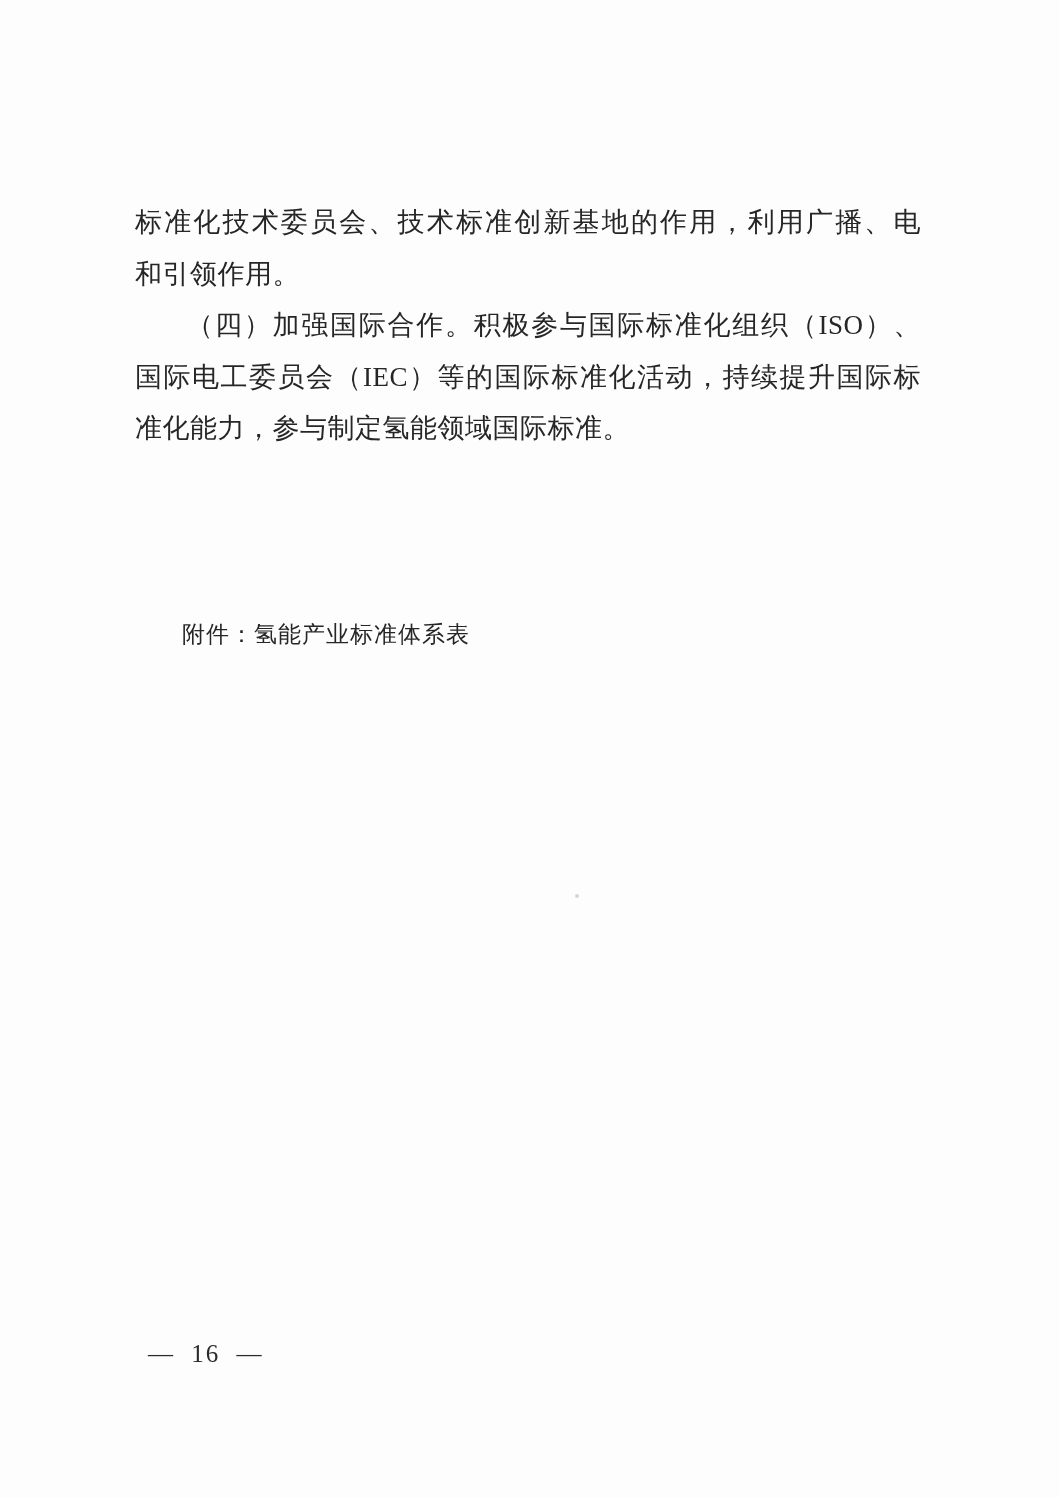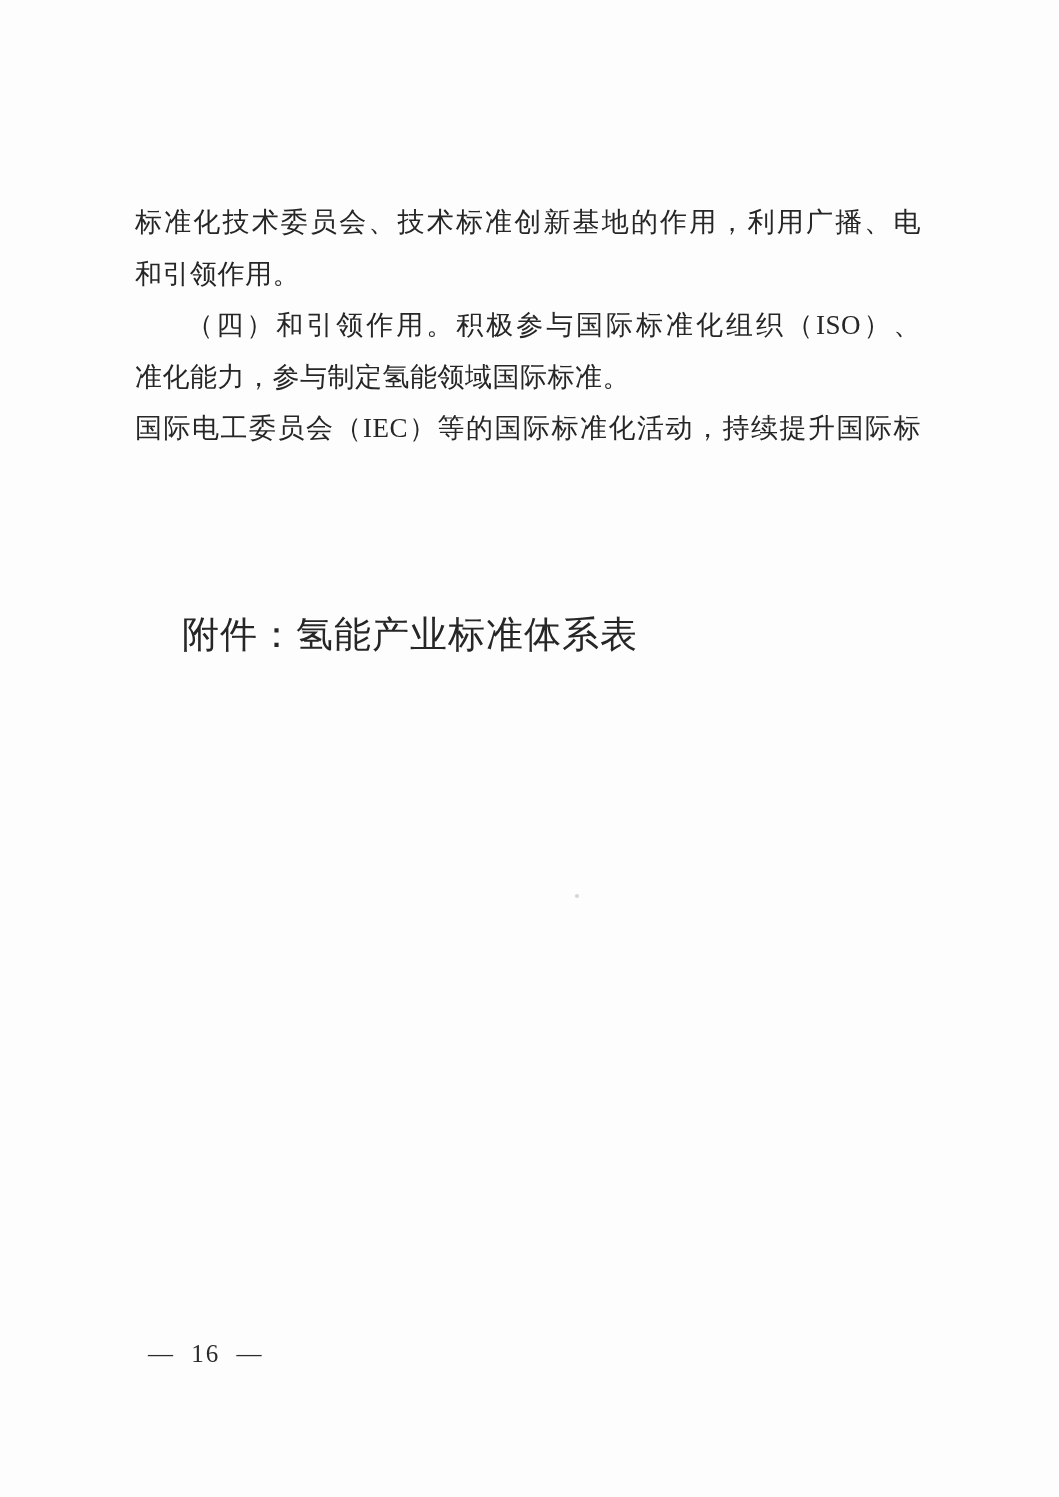--- a/index.html
+++ b/index.html
@@ -33,21 +33,21 @@
     text-align-last:left;
   }
   .para-indent{
     text-indent:1.9em;
   }
   .attachment{
     position:absolute;
     left:135px;top:609px;
     width:786px;
     height:52px;line-height:52px;
-    font-size:37px;
+    font-size:23px;
     letter-spacing:1px;
     text-indent:47px;
     text-align:left;
   }
   .scan-speck{
     position:absolute;
     left:575px;top:894px;
     width:4px;height:4px;
     background:#c0c0c4;
     border-radius:50%;
@@ -63,23 +63,23 @@
   }
 </style>
 </head>
 <body>
 
 <div class="page">
 
   <div class="textblock">
     <div class="line justified">标准化技术委员会、技术标准创新基地的作用，利用广播、电视、</div>
     <div class="line lastline">和引领作用。</div>
-    <div class="line justified para-indent">（四）和引领作用。积极参与国际标准化组织（ISO）、</div>
+    <div class="line justified para-indent">（四）加强国际合作。积极参与国际标准化组织（ISO）、</div>
+    <div class="line justified">国际电工委员会（IEC）等的国际标准化活动，持续提升国际标</div>
     <div class="line lastline">准化能力，参与制定氢能领域国际标准。</div>
-    <div class="line justified">国际电工委员会（IEC）等的国际标准化活动，持续提升国际标</div>
   </div>
 
   <div class="attachment">附件：氢能产业标准体系表</div>
 
   <div class="scan-speck"></div>
 
   <div class="footer-page-number">— 16 —</div>
 
 </div>
 

